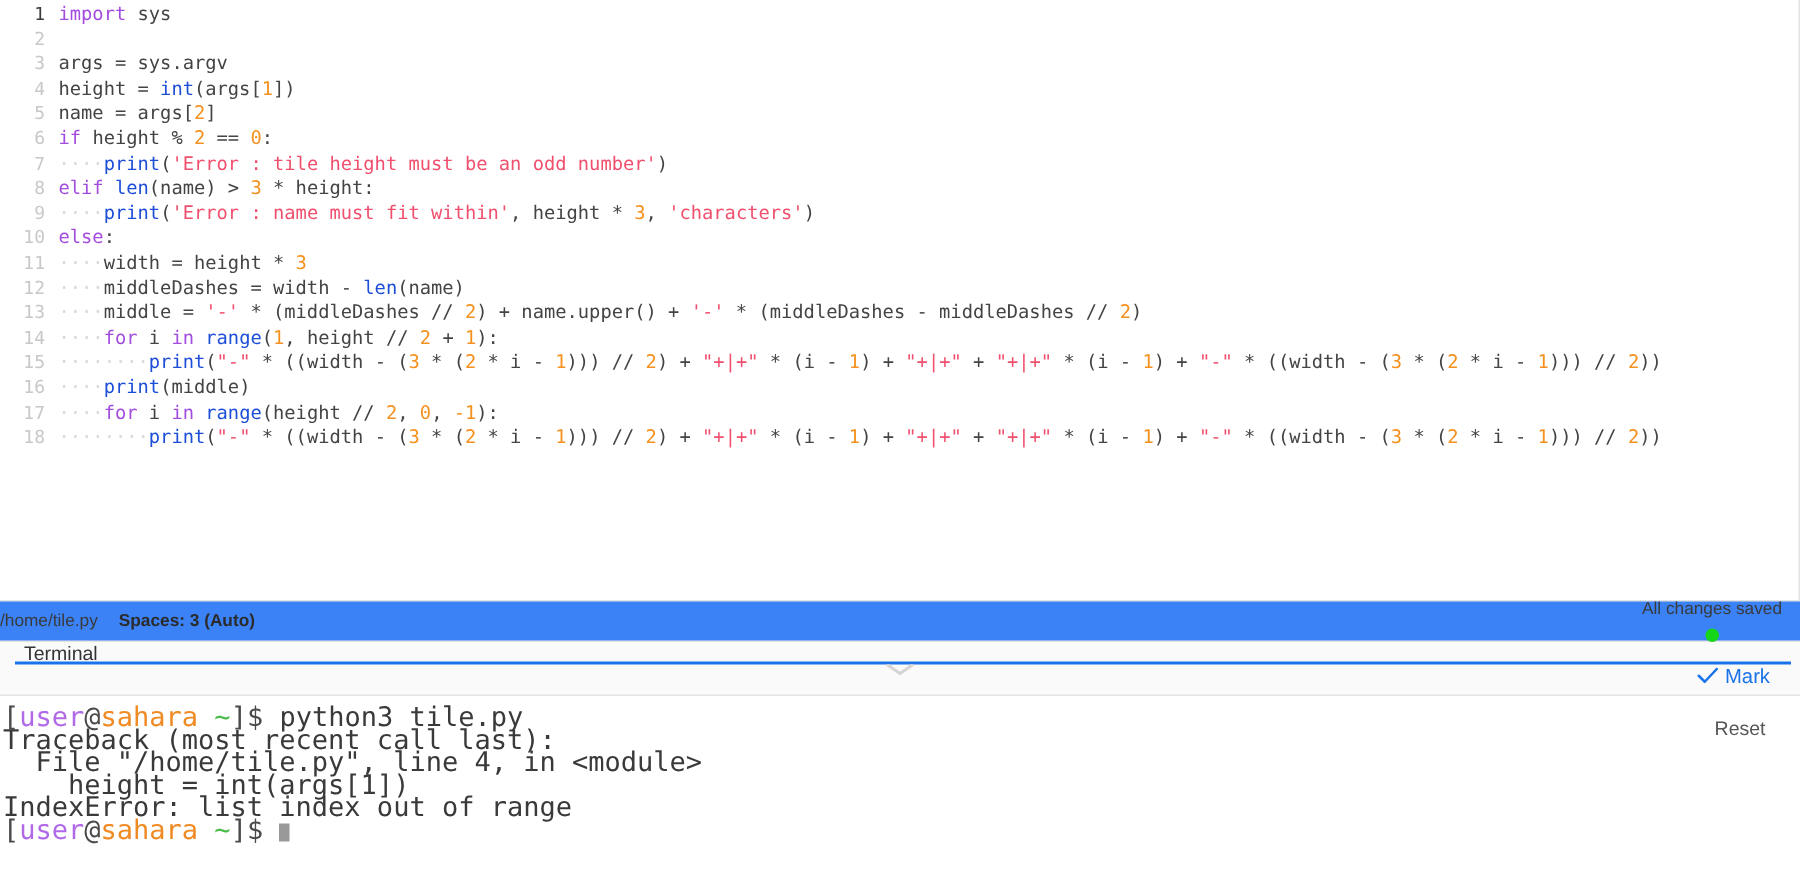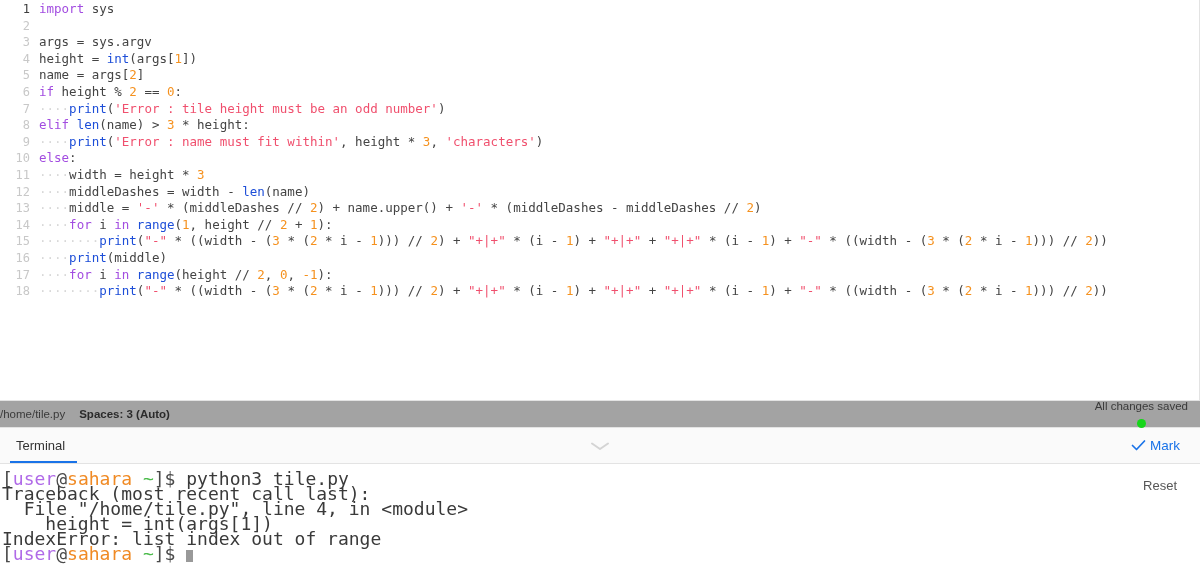--- a/index.html
+++ b/index.html
@@ -62,21 +62,21 @@
   .bi   { color: #1d4ed8; }   
   .str  { color: #f0506e; }   
   .num  { color: #f5911e; }
   .pln  { color: #444444; }
   .ind  { color: #d8d8d8; }   
 
   
   .status-bar {
     height: 28px;
     min-height: 28px;
-    background: #a3a3a3;
+    background: #3b82f6;
     border-top: 1px solid #e3e3e3;
     border-bottom: 1px solid #e3e3e3;
     display: flex;
     align-items: center;
     padding: 0 12px 0 0;
     box-sizing: border-box;
     font-size: 11.5px;
   }
   .status-left {
     display: flex;
@@ -104,20 +104,21 @@
   
   .term-tabbar {
     height: 36px;
     min-height: 36px;
     background: #fafafa;
     border-bottom: 1px solid #e3e3e3;
     display: flex;
     align-items: stretch;
     position: relative;
     box-sizing: border-box;
+    flex-direction: column;
   }
   .term-tab {
     display: flex;
     align-items: center;
     padding: 0 18px 0 16px;
     font-size: 13px;
     color: #333333;
     position: relative;
     cursor: default;
   }

